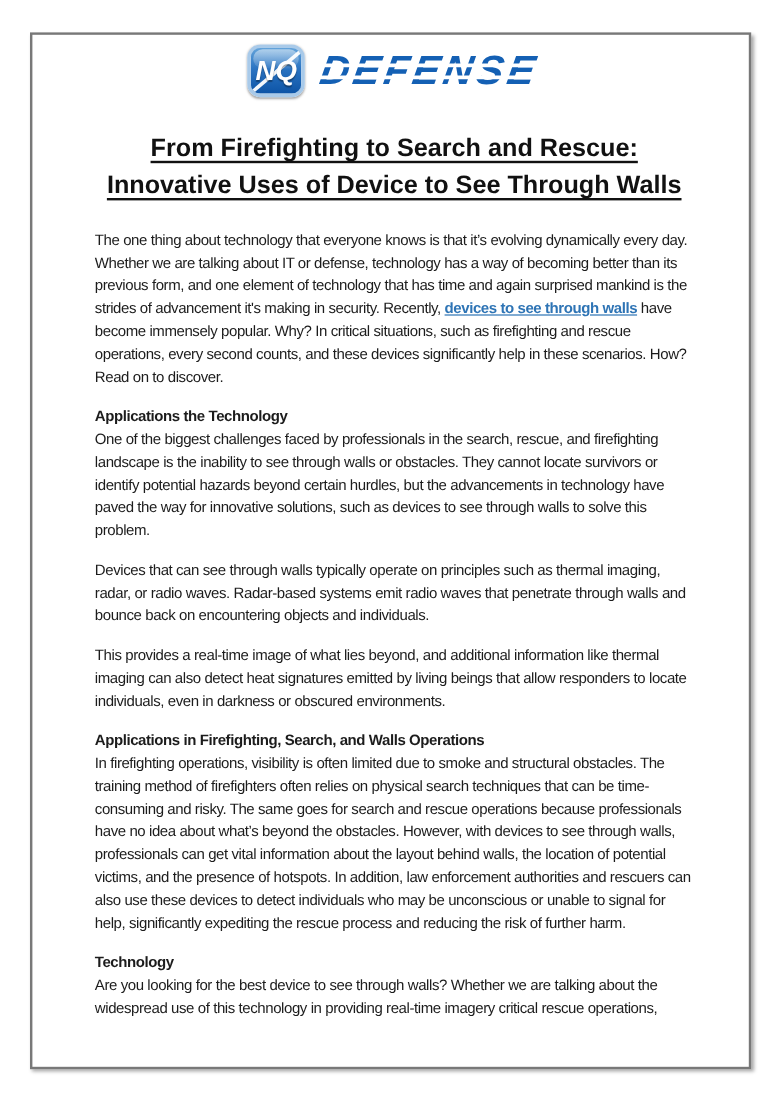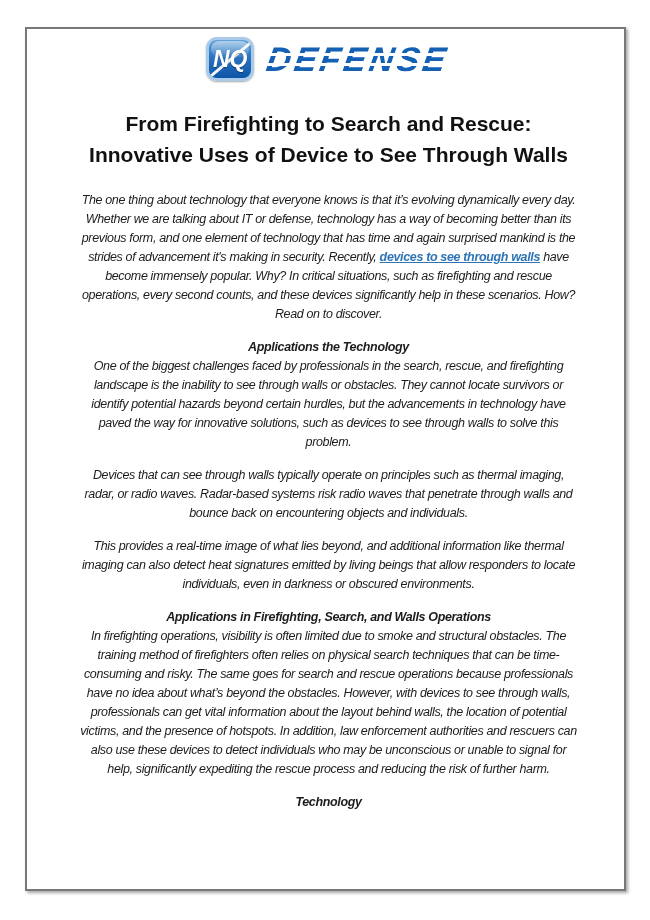--- a/index.html
+++ b/index.html
@@ -59,31 +59,31 @@
   }
   .brand .stripe-1 { top: 32%; }
   .brand .stripe-2 { top: 61%; }
 
   
   .doc-title {
     margin: 23px auto 15px; max-width: 500px;
     text-align: center;
     font-size: 21px; line-height: 31px; font-weight: bold;
     color: #111111;
+    text-decoration: underline;
     text-decoration-thickness: 2px;
     text-underline-offset: 4px;
   }
 
   
   .body-text {
     margin-top: 21px;
     font-size: 12.5px; line-height: 19px; letter-spacing: -0.35px;
     color: #1c1c1c;
-    text-align: center;
-    font-style: italic;
+    text-align: left;
   }
   .body-text p { margin: 0; }
   .body-text h2 {
     margin: 14px 0 0; font-size: 12.5px; line-height: 19px;
     font-weight: bold; color: #1c1c1c;
   }
   .para { margin-top: 14px !important; }
   .tight { margin-top: 0 !important; }
   .doc-link {
     color: #2e74b5; font-weight: bold; text-decoration: underline; cursor: pointer;
@@ -108,23 +108,24 @@
     </div>
 
     <h1 class="doc-title">From Firefighting to Search and Rescue: Innovative Uses of Device to See Through Walls</h1>
 
     <div class="body-text">
 
       <p class="tight"><span>The one thing about technology that everyone knows is that it’s evolving dynamically every day. Whether we are talking about IT or defense, technology has a way of becoming better than its previous form, and one element of technology that has time and again surprised mankind is the strides of advancement it's making in security. Recently, </span><a class="doc-link">devices to see through walls</a><span> have become immensely popular. Why? In critical situations, such as firefighting and rescue operations, every second counts, and these devices significantly help in these scenarios. How? Read on to discover.</span></p>
 
       <h2>Applications the Technology</h2>
       <p class="tight">One of the biggest challenges faced by professionals in the search, rescue, and firefighting landscape is the inability to see through walls or obstacles. They cannot locate survivors or identify potential hazards beyond certain hurdles, but the advancements in technology have paved the way for innovative solutions, such as devices to see through walls to solve this problem.</p>
-      <p class="para">Devices that can see through walls typically operate on principles such as thermal imaging, radar, or radio waves. Radar-based systems risk radio waves that penetrate through walls and bounce back on encountering objects and individuals.</p>
+      <p class="para">Devices that can see through walls typically operate on principles such as thermal imaging, radar, or radio waves. Radar-based systems emit radio waves that penetrate through walls and bounce back on encountering objects and individuals.</p>
       <p class="para">This provides a real-time image of what lies beyond, and additional information like thermal imaging can also detect heat signatures emitted by living beings that allow responders to locate individuals, even in darkness or obscured environments.</p>
 
       <h2>Applications in Firefighting, Search, and Walls Operations</h2>
       <p class="tight">In firefighting operations, visibility is often limited due to smoke and structural obstacles. The training method of firefighters often relies on physical search techniques that can be time-consuming and risky. The same goes for search and rescue operations because professionals have no idea about what’s beyond the obstacles. However, with devices to see through walls, professionals can get vital information about the layout behind walls, the location of potential victims, and the presence of hotspots. In addition, law enforcement authorities and rescuers can also use these devices to detect individuals who may be unconscious or unable to signal for help, significantly expediting the rescue process and reducing the risk of further harm.</p>
 
       <h2>Technology</h2>
+      <p class="tight">Are you looking for the best device to see through walls? Whether we are talking about the widespread use of this technology in providing real-time imagery critical rescue operations,</p>
 
     </div>
   </div>
 </div>
 
 </body></html>

